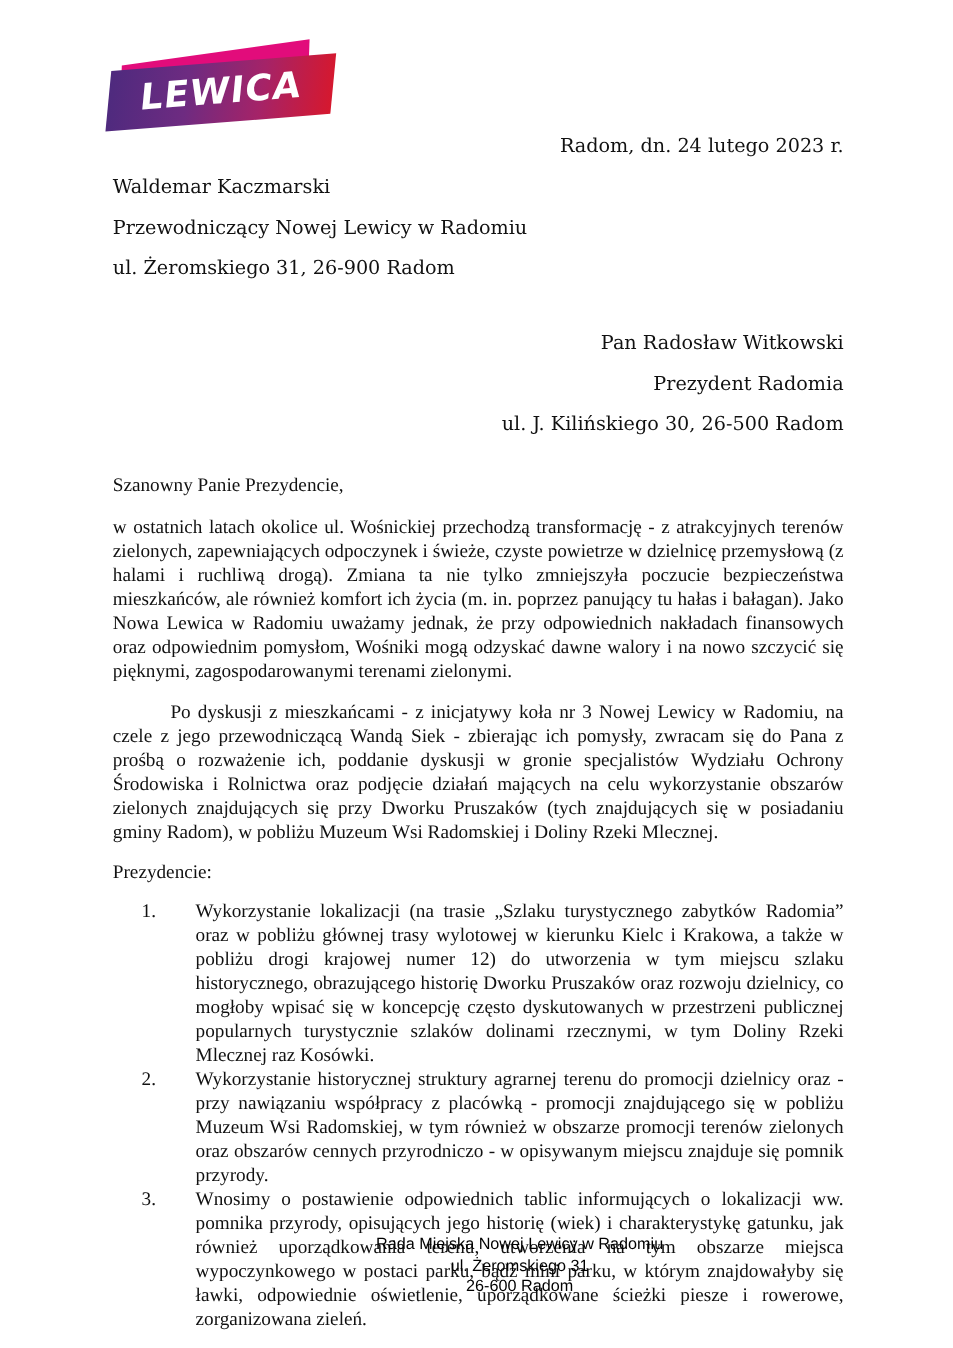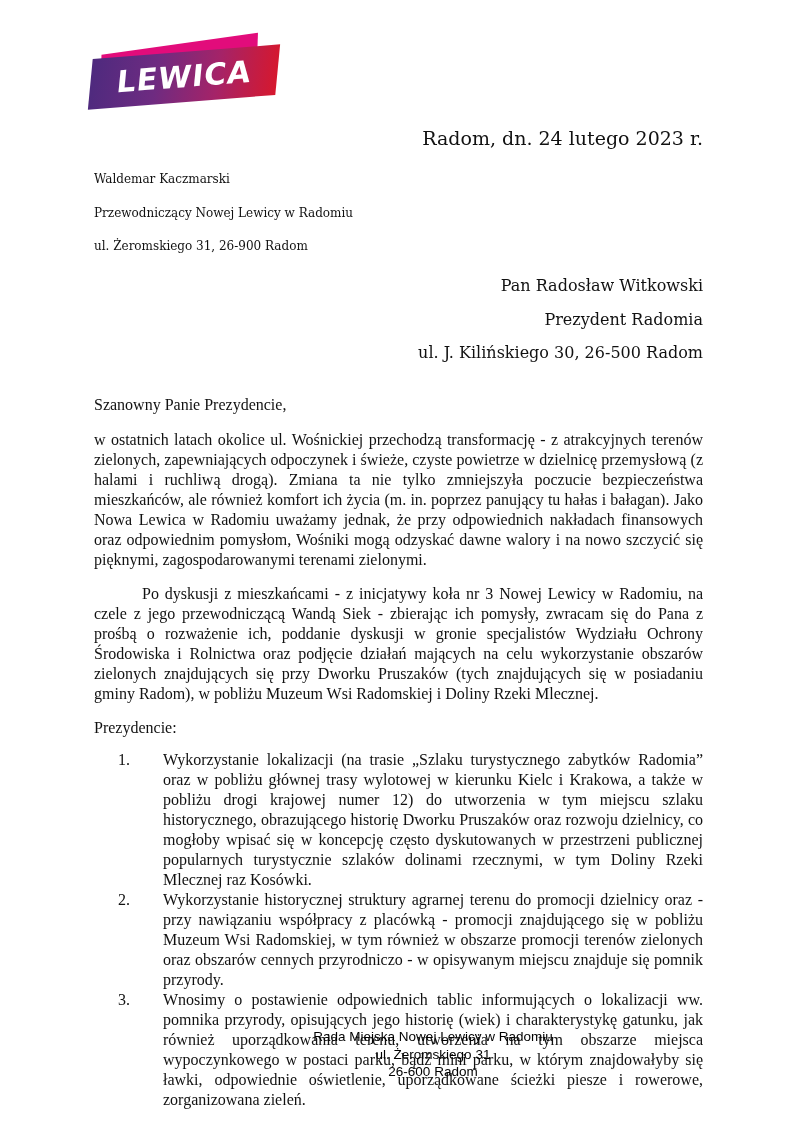--- a/index.html
+++ b/index.html
@@ -50,31 +50,29 @@
     font-size: 30px;
     letter-spacing: 1px;
     line-height: 1;
   }
 
   
   .date-line {
     position: absolute;
     top: 112px;
     right: 91px;
-    font-size: 19px;
+    font-size: 16px;
     line-height: 20px;
     text-align: right;
-    margin-top: 16px;
   }
   .sender {
     position: absolute;
     top: 146px;
     left: 94px;
-    font-size: 12px;
-    margin-top: 23px;
+    font-size: 16px;
   }
   .recipient {
     position: absolute;
     top: 276px;
     right: 91px;
     font-size: 16px;
     text-align: right;
   }
   .addr-line {
     display: block;

